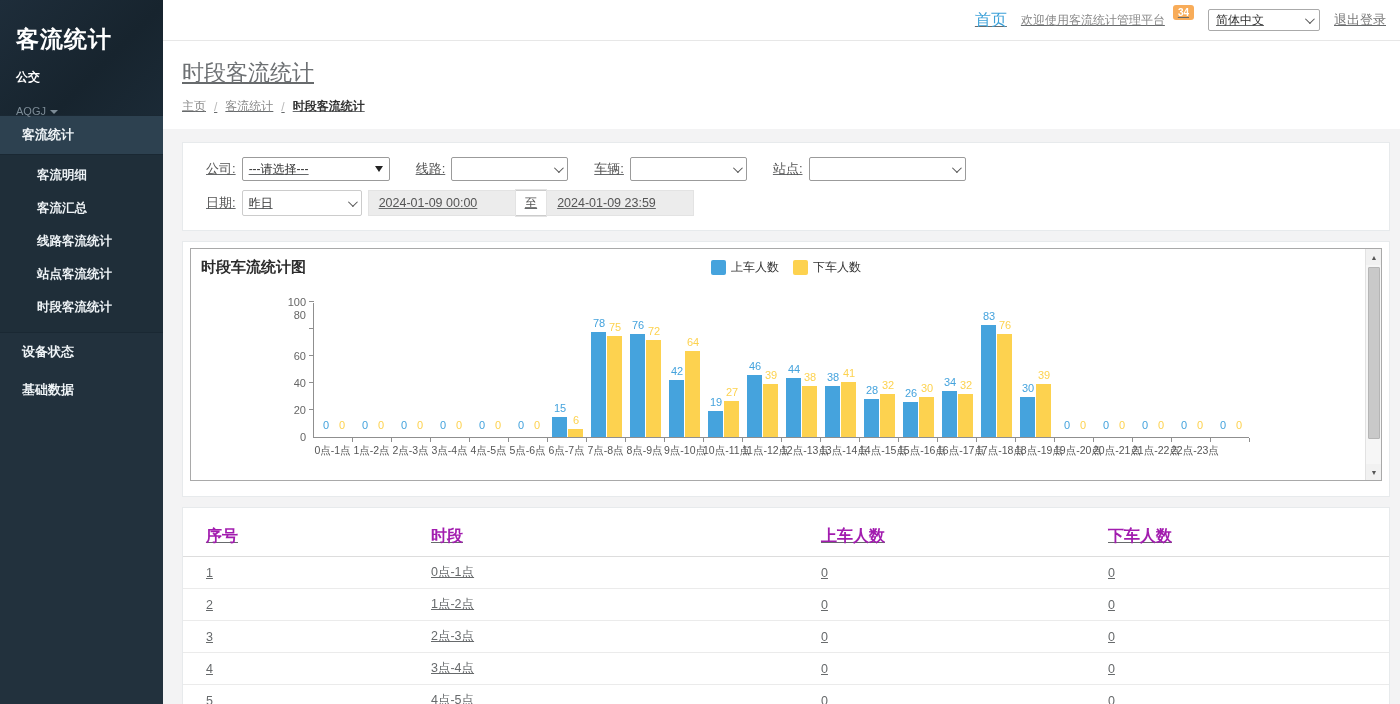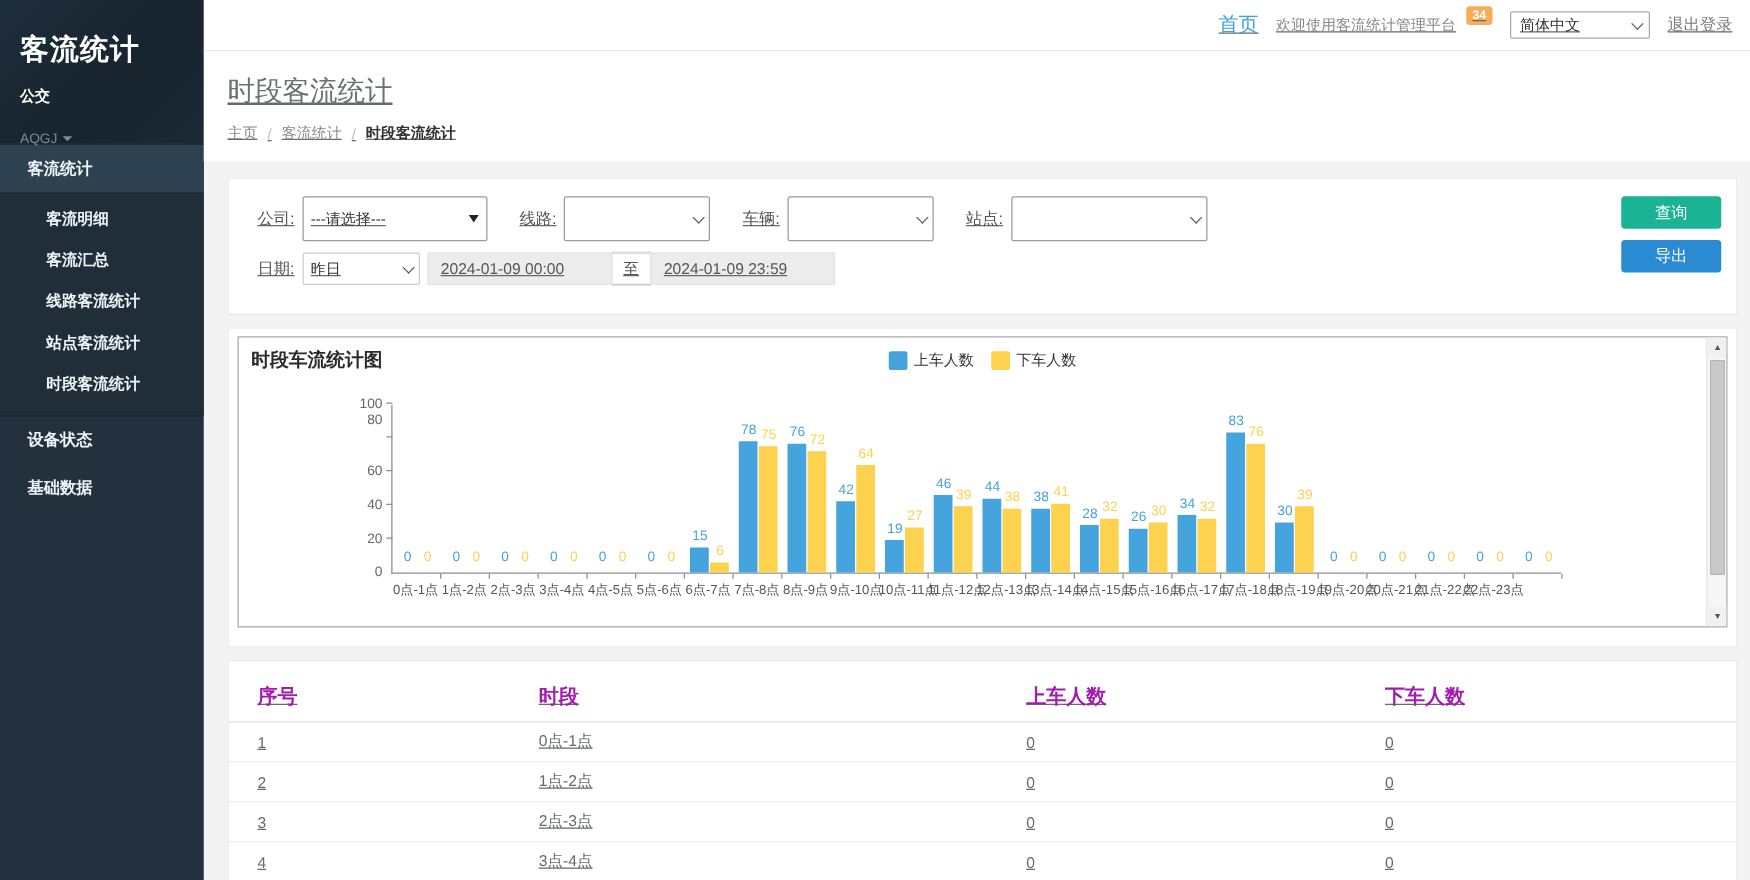--- a/index.html
+++ b/index.html
@@ -42,21 +42,21 @@
   .crumb-sep { color:#bbb; }
 
   .content { flex:1; padding:13px 10px 0 19px; overflow:hidden; }
   .panel { background:#fff; border:1px solid #e7eaec; margin-bottom:10px; }
 
   
   .filter-panel { position:relative; padding:14px 120px 14px 23px; }
   .filter-row { display:flex; align-items:center; margin-bottom:9px; }
   .filter-row:last-child { margin-bottom:0; }
   .f-label { color:#555; font-size:13px; margin-right:6px; white-space:nowrap; }
-  .sel { height:36px; border:1px solid #9b9b9b; border-radius:2px; background:#fff; display:flex;
+  .sel { height:24px; border:1px solid #9b9b9b; border-radius:2px; background:#fff; display:flex;
      align-items:center; justify-content:space-between; padding:0 6px; font-size:12px; color:#333; cursor:pointer; }
   .sel .chev { width:7px; height:7px; border-right:1.6px solid #555; border-bottom:1.6px solid #555;
      transform:rotate(45deg) translateY(-2px); flex:none; margin-left:6px; }
   .sel .tri { width:0; height:0; border-left:4.5px solid transparent; border-right:4.5px solid transparent;
      border-top:6px solid #222; flex:none; margin-left:6px; }
   .gap-lg { width:26px; flex:none; }
   .date-input { height:26px; background:#ececec; border:1px solid #e3e3e3; color:#555;
      font-size:12.5px; padding:0 10px; width:148px; display:flex; align-items:center; }
   .date-sep { height:26px; background:#fff; border:1px solid #ccc; border-left:none; border-right:none;
      outline:1px solid #e3e3e3; padding:0 9px; display:flex; align-items:center; color:#555; font-size:12.5px; }
@@ -169,32 +169,28 @@
           </div>
           <span class="gap-lg"></span>
           <span class="f-label">站点:</span>
           <div class="sel" style="width:157px;">
             <span></span>
               <span class="chev"></span>
           </div>
         </div>
         <div class="filter-row">
           <span class="f-label">日期:</span>
-          <div class="sel" style="width:94px;height:26px;border-color:#ccc;">
+          <div class="sel" style="width:120px;height:26px;border-color:#ccc;">
             <span>昨日</span>
             <span class="chev"></span>
           </div>
           <span style="width:6px;flex:none;"></span>
           <div class="date-input">2024-01-09 00:00</div>
           <div class="date-sep">至</div>
           <div class="date-input">2024-01-09 23:59</div>
-        </div>
-        <div class="btn-col">
-          <button class="btn btn-query">查询</button>
-          <button class="btn btn-export">导出</button>
         </div>
       </div>
 
       <div class="panel chart-panel">
         <div class="chart-box">
           <div class="chart-title">时段车流统计图</div>
           <div class="legend" id="chart-legend">
               <div class="legend-item">
                 <span class="legend-swatch" style="background: rgb(69, 163, 221);"></span>
                 <span>上车人数</span>

